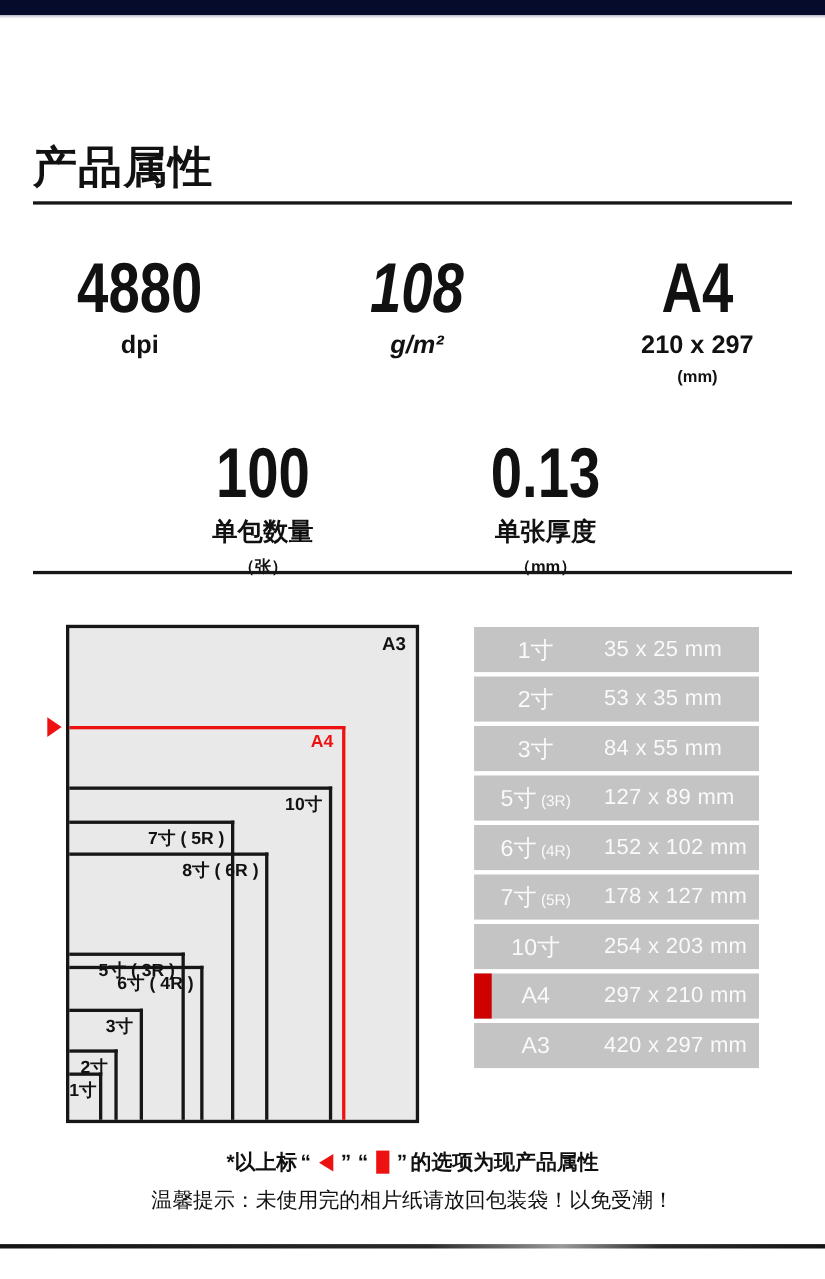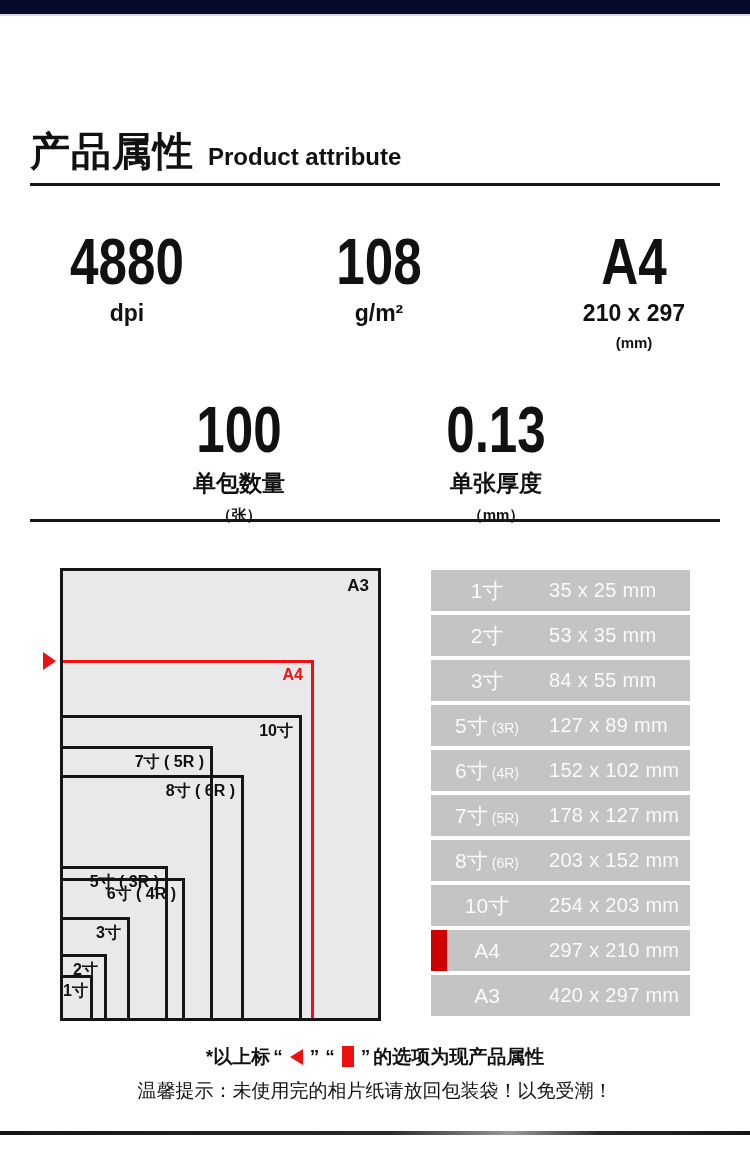--- a/index.html
+++ b/index.html
@@ -18,21 +18,21 @@
   .title-en{font-size:24px;font-weight:bold;}
   .hr{position:absolute;left:30px;width:690px;height:3px;background:#161616;}
   .hr1{top:183px;}
   .hr2{top:519px;}
   
   .spec{position:absolute;transform:translateX(-50%);text-align:center;white-space:nowrap;margin-top:17px;}
   .spec .v{font-size:64px;font-weight:bold;line-height:0.92;transform:scaleX(0.8);transform-origin:50% 50%;}
   .spec .u{font-size:23px;font-weight:bold;margin-top:8px;}
   .spec .sub{font-size:15px;font-weight:bold;margin-top:7px;}
   .s1{left:127px;top:216px;}
-  .s2{left:379px;top:216px;}
+  .s2{left:379px;top:216px;font-style:italic;}
   .s3{left:634px;top:216px;}
   .s4{left:239px;top:384px;}
   .s5{left:496px;top:384px;}
   
   .diagram{position:absolute;left:60px;top:568px;width:321px;height:453px;box-sizing:border-box;
     border:3px solid #161616;background:#e9e9e9;}
   .a3-label{position:absolute;top:5px;right:9px;font-size:17px;font-weight:bold;}
   .d-box{position:absolute;left:0;bottom:0;box-sizing:border-box;border:solid #161616;border-width:3px 3px 0 0;}
   .d-box .d-label{text-align:right;padding:3px 6px 0 0;font-size:16px;font-weight:bold;white-space:nowrap;}
   .d-box.accent{border-color:#ee1111;}
@@ -58,21 +58,20 @@
 </head>
 <body>
 
 <div id="page">
 
   <div class="topbar"></div>
   <div class="topbar-underline"></div>
 
   <div class="title-row">
     <span class="title-cn">产品属性</span>
-    <span class="title-en">Product attribute</span>
   </div>
   <div class="hr hr1"></div>
 
   <div class="spec s1">
     <div class="v">4880</div>
     <div class="u">dpi</div>
   </div>
   <div class="spec s2">
     <div class="v">108</div>
     <div class="u">g/m²</div>
@@ -162,27 +161,20 @@
       </div>
       <div class="t-row">
         <span class="t-label-wrap">
           <span class="t-label">7寸</span>
           <span class="t-suffix">(5R)</span>
         </span>
         <span class="t-value">178 x 127 mm</span>
       </div>
       <div class="t-row">
         <span class="t-label-wrap">
-          <span class="t-label">8寸</span>
-          <span class="t-suffix">(6R)</span>
-        </span>
-        <span class="t-value">203 x 152 mm</span>
-      </div>
-      <div class="t-row">
-        <span class="t-label-wrap">
           <span class="t-label">10寸</span>
         </span>
         <span class="t-value">254 x 203 mm</span>
       </div>
       <div class="t-row">
         <span class="red-mark"></span>
         <span class="t-label-wrap">
           <span class="t-label">A4</span>
         </span>
         <span class="t-value">297 x 210 mm</span>

